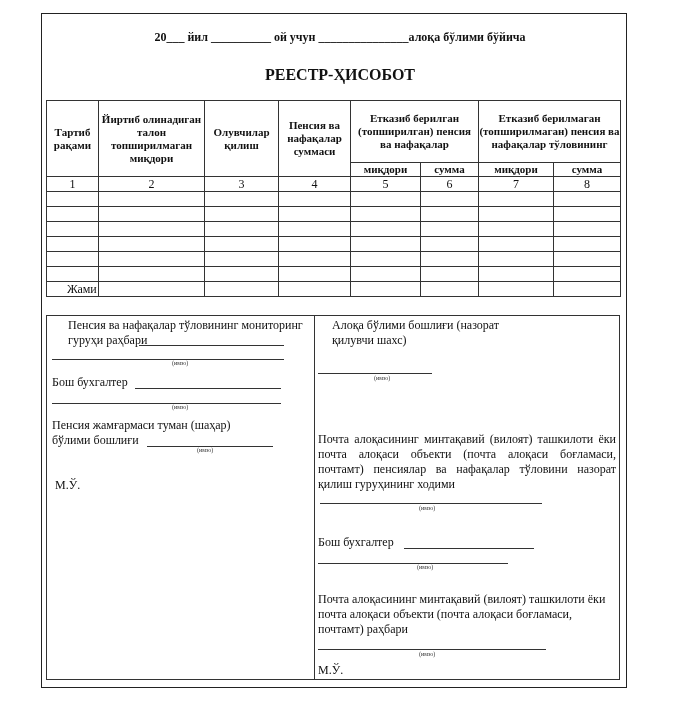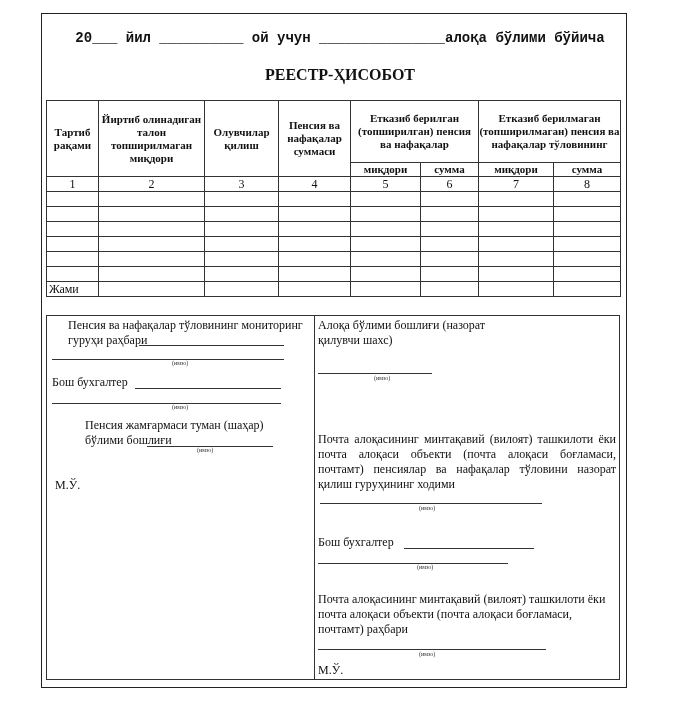--- a/index.html
+++ b/index.html
@@ -1,26 +1,26 @@
 <!DOCTYPE html>
 <html><head>
 <meta charset="utf-8">
 <style>
   html, body { margin:0; padding:0; background:#ffffff; }
   body { width:680px; height:720px; position:relative; overflow:hidden; font-family:"Liberation Serif", serif; color:#111; }
   .frame { position:absolute; left:41px; top:13px; width:586px; height:675px; border:1.5px solid #222; box-sizing:border-box; }
   .heading { position:absolute; left:0; width:680px; text-align:center; font-weight:bold; }
-  .h1 { top:30px; font-size:14px;font-family:Liberation Mono, monospace; }
+  .h1 { top:30px; font-size:12px; }
   .h2 { top:66px; font-size:16px;text-align:center; }
   table.reg { position:absolute; left:46px; top:100px; width:574px; border-collapse:collapse; table-layout:fixed; }
   table.reg td, table.reg th { border:1px solid #333; padding:0; font-size:11px; line-height:13px; text-align:center; vertical-align:middle; }
   table.reg th { font-weight:bold; }
   table.reg tr.num td { height:14px; font-size:12px; }
   table.reg tr.empty td { height:14px; }
-  table.reg td.left { text-align:left; padding-left:2px; font-size:12px;font-family:Liberation Serif, serif; }
+  table.reg td.left { text-align:left; padding-left:20px; font-size:12px;font-family:Liberation Serif, serif; }
   .sig { position:absolute; left:46px; top:315px; width:574px; height:365px; border:1px solid #333; box-sizing:border-box; }
   .sig .divider { position:absolute; left:267px; top:0; bottom:0; border-left:1.5px solid #333; }
   .txt { position:absolute; font-size:12px; line-height:15px; }
   .line { position:absolute; border-bottom:1px solid #333; height:0; }
   .imzo { position:absolute; font-size:6px; color:#333; }
   .justify { text-align:justify; }
 </style>
 </head>
 <body>
 
@@ -144,27 +144,27 @@
   <div class="txt" style="left:5px;top:2px;width:240px;margin-left:16px;">Пенсия ва нафақалар тўловининг мониторинг гуруҳи раҳбари</div>
   <div class="line" style="left:92px;top:29px;width:145px;"></div>
   <div class="line" style="left:5px;top:43px;width:232px;"></div>
   <div class="imzo" style="left:125px;top:44px;">(имзо)</div>
 
   <div class="txt" style="left:5px;top:59px;">Бош бухгалтер</div>
   <div class="line" style="left:88px;top:72px;width:146px;"></div>
   <div class="line" style="left:5px;top:87px;width:229px;"></div>
   <div class="imzo" style="left:125px;top:88px;">(имзо)</div>
 
-  <div class="txt" style="left:5px;top:102px;width:200px;margin-left:33px;">Пенсия жамғармаси туман (шаҳар) бўлими бошлиғи</div>
+  <div class="txt" style="left:5px;top:102px;width:200px;">Пенсия жамғармаси туман (шаҳар) бўлими бошлиғи</div>
   <div class="line" style="left:100px;top:130px;width:126px;"></div>
   <div class="imzo" style="left:150px;top:131px;">(имзо)</div>
 
   <div class="txt" style="left:8px;top:162px;">М.Ў.</div>
 
-  <div class="txt" style="left:271px;top:2px;width:200px;">Алоқа бўлими бошлиғи (назорат қилувчи шахс)</div>
+  <div class="txt" style="left:285px;top:2px;width:200px;">Алоқа бўлими бошлиғи (назорат қилувчи шахс)</div>
   <div class="line" style="left:271px;top:57px;width:114px;"></div>
   <div class="imzo" style="left:327px;top:59px;">(имзо)</div>
 
   <div class="txt justify" style="left:271px;top:116px;width:298px;">Почта алоқасининг минтақавий (вилоят) ташкилоти ёки почта алоқаси объекти (почта алоқаси боғламаси, почтамт) пенсиялар ва нафақалар тўловини назорат қилиш гуруҳининг ходими</div>
   <div class="line" style="left:273px;top:187px;width:222px;"></div>
   <div class="imzo" style="left:372px;top:189px;">(имзо)</div>
 
   <div class="txt" style="left:271px;top:219px;">Бош бухгалтер</div>
   <div class="line" style="left:357px;top:232px;width:130px;"></div>
   <div class="line" style="left:271px;top:247px;width:190px;"></div>

